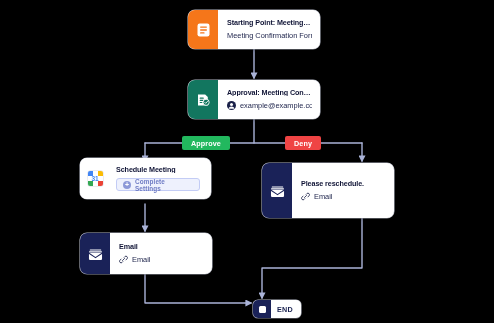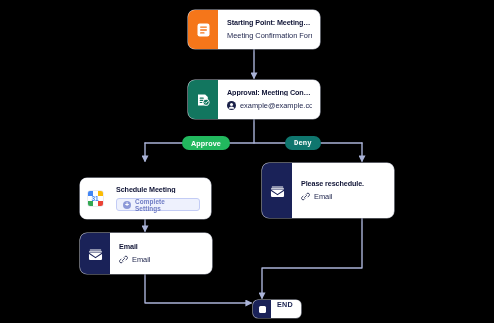--- a/index.html
+++ b/index.html
@@ -83,21 +83,21 @@
     left: 188px; top: 10px; width: 132px; height: 39px;
   }
   #node-start .iconcol { background: #f5761a; }
 
   #node-approval {
     left: 188px; top: 80px; width: 132px; height: 39px;
   }
   #node-approval .iconcol { background: #12765f; }
 
   #node-schedule {
-    left: 80px; top: 178px; width: 131px; height: 41px;
+    left: 80px; top: 158px; width: 131px; height: 41px;
   }
   #node-schedule .iconcol { background: #ffffff; }
   #node-schedule .body { padding-left: 6px; }
 
   #node-reschedule {
     left: 262px; top: 163px; width: 132px; height: 55px;
   }
   #node-reschedule .iconcol { background: #1a2258; }
 
   #node-email {
@@ -134,20 +134,21 @@
     font-weight: bold;
     flex: 0 0 8px;
   }
 
   
   #node-end {
     position: absolute;
     left: 253px; top: 300px;
     height: 18px;
     display: flex;
+    align-items: center;
     border-radius: 5px;
     background: #ffffff;
     box-shadow: 0 1px 2px rgba(0,0,0,0.4), 0 0 0 0.6px rgba(210,214,230,0.9);
     overflow: hidden;
   }
   #node-end .endicon {
     width: 18px; height: 18px;
     background: #1a2258;
     display: flex; align-items: center; justify-content: center;
     flex: 0 0 18px;
@@ -163,39 +164,38 @@
     font-weight: bold;
     color: #18204f;
     padding: 0 8px 0 6px;
     letter-spacing: 0.2px;
   }
 
   
   .badge {
     position: absolute;
     height: 14px;
-    border-radius: 7px;
+    border-radius: 2px;
     display: flex;
     align-items: center;
     justify-content: center;
     padding: 0 9px;
     font-size: 7.2px;
     font-weight: bold;
     color: #ffffff;
     letter-spacing: 0.1px;
     box-sizing: border-box;
   }
   #badge-approve {
     left: 182px; top: 136px;
     background: #22b85e;
   }
   #badge-deny {
     left: 285px; top: 136px;
-    background: #0f766e;
-    font-family: Liberation Mono, monospace;
+    background: #ef4444;
   }
 
   
   .gcal {
     width: 15px; height: 15px;
     border-radius: 2px;
     position: relative;
     background: #ffffff;
     box-shadow: 0 0 0 0.5px #d7dae3;
     overflow: hidden;

